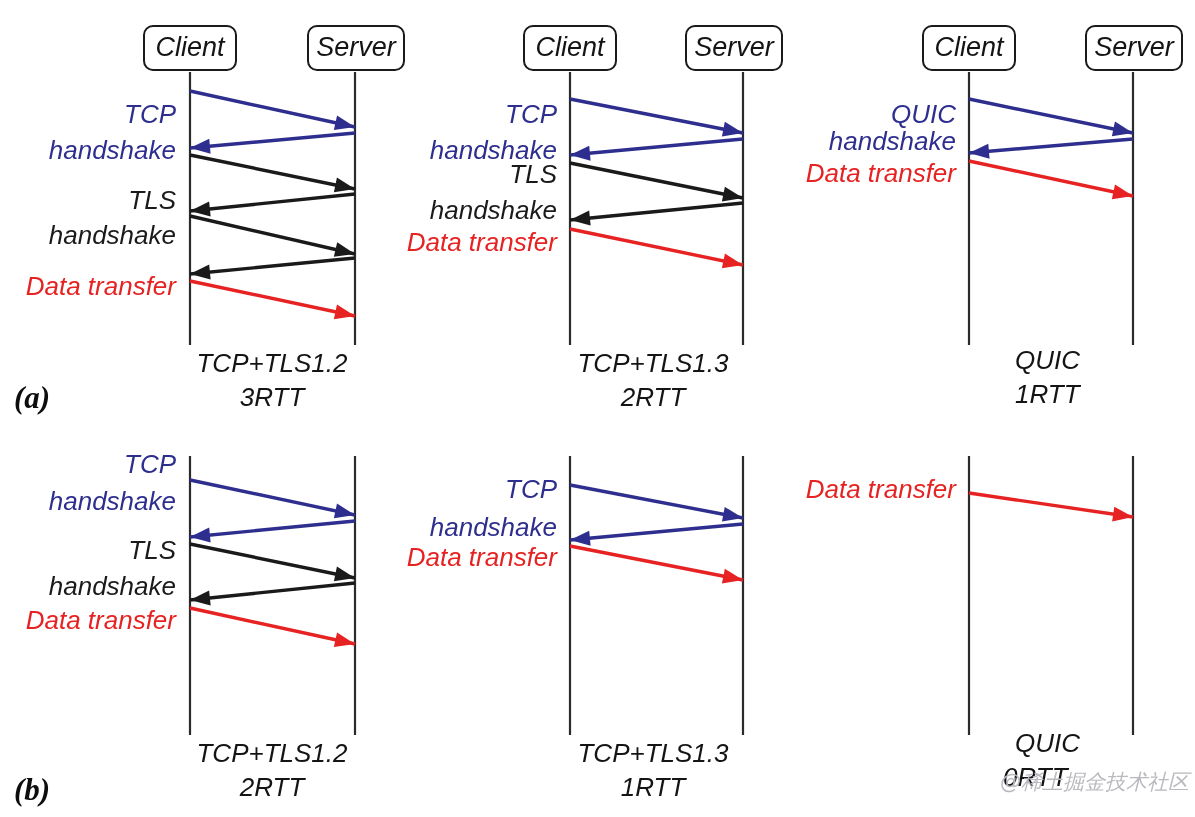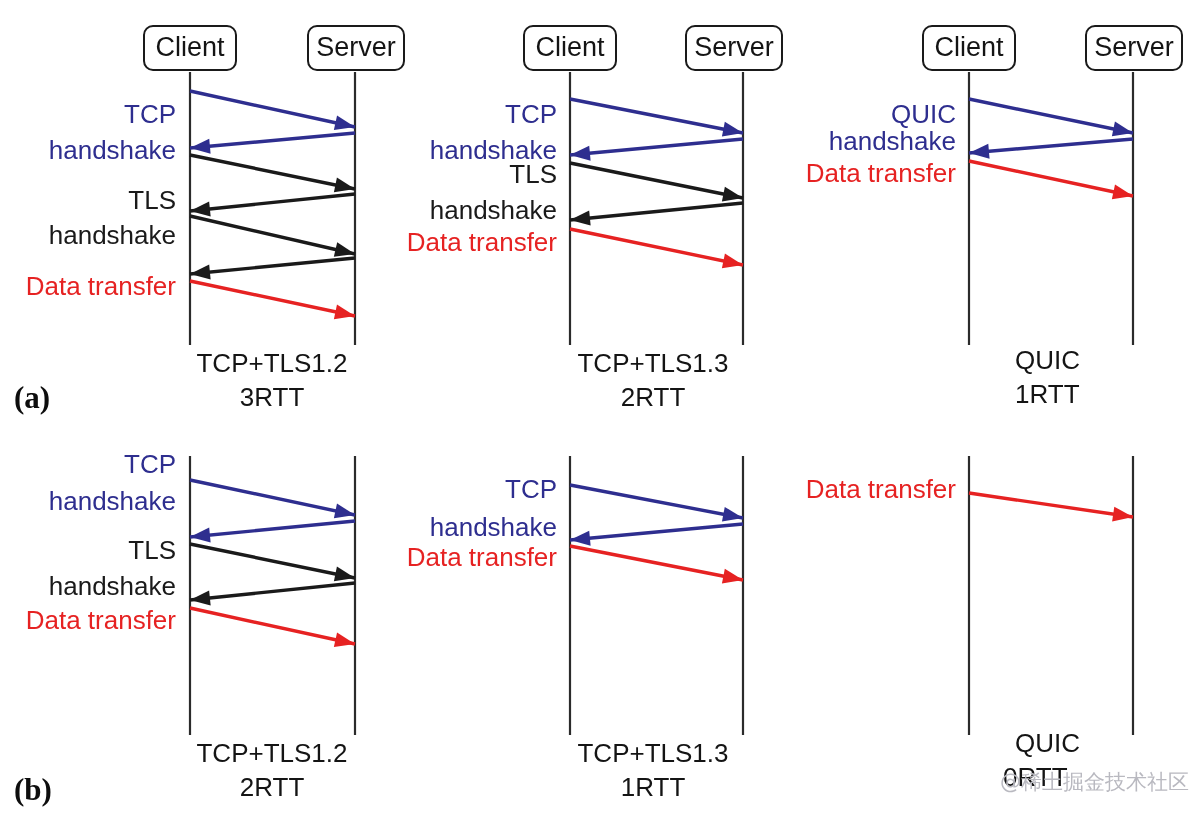--- a/index.html
+++ b/index.html
@@ -9,20 +9,21 @@
   }
   body {
     font-family: "Liberation Sans", sans-serif;
   }
   #page {
     position: relative;
     width: 1195px;
     height: 817px;
     background: #ffffff;
     overflow: hidden;
+    font-style: italic;
   }
   svg#diagram {
     display: block;
     width: 1195px;
     height: 817px;
   }
   .endpoint-box {
     fill: #ffffff;
     stroke: #1a1a1a;
     stroke-width: 2;

